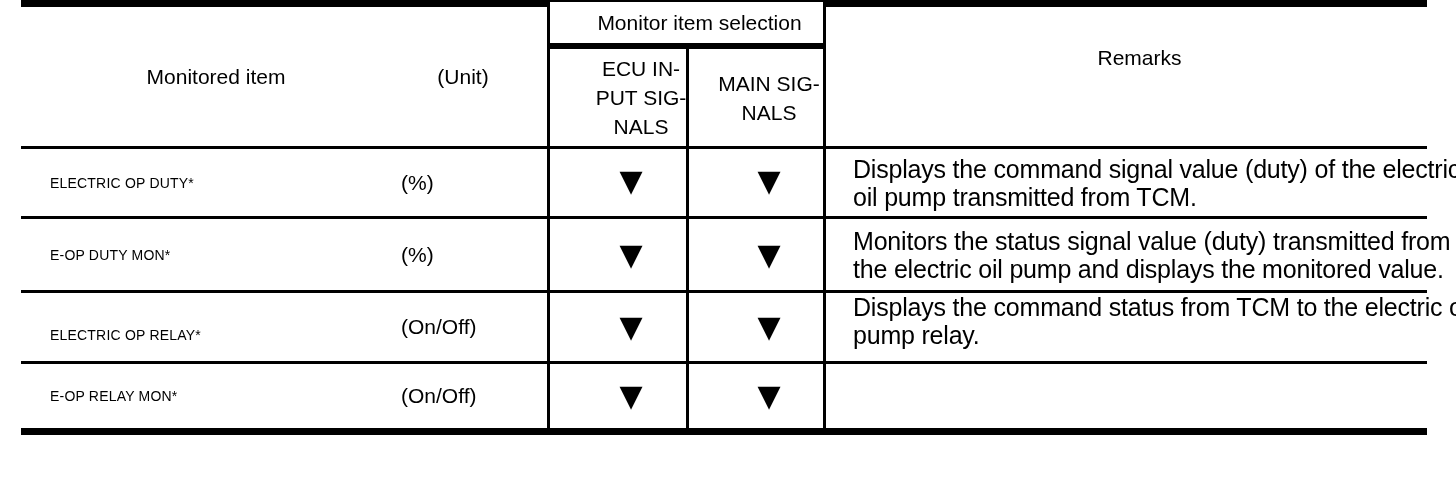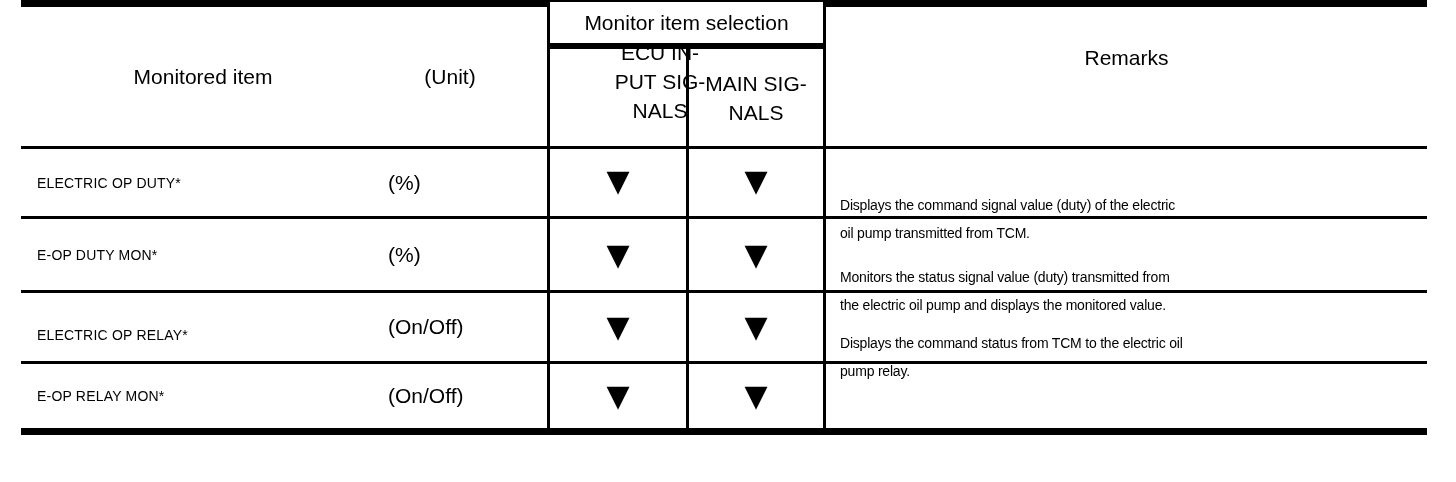--- a/index.html
+++ b/index.html
@@ -4,27 +4,27 @@
 <style>
   html,body { margin:0; padding:0; background:#ffffff; }
   .page {
     position:relative; width:1456px; height:482px;
     background:#ffffff; overflow:hidden;
     font-family:"Liberation Sans", sans-serif;
     color:#000000;
     -webkit-font-smoothing:none;
   }
   .rule { position:absolute; background:#000000; }
-  .cell { position:absolute; display:flex; align-items:center; }
+  .cell { position:absolute; display:flex; align-items:center;padding-left:13px; }
   .center { justify-content:center; text-align:center; }
   .hdr  { font-size:21px; }
   .subhdr { font-size:21px; line-height:29px; white-space:pre; }
   .item { font-size:14px; letter-spacing:0.2px; }
   .unit { font-size:21px; }
-  .remarks { font-size:14px; line-height:28px; white-space:pre; letter-spacing:-0.2px;margin-top:36px; }
+  .remarks { font-size:25px; line-height:28px; white-space:pre; letter-spacing:-0.2px; }
   .marker { font-family:"DejaVu Sans", sans-serif; font-size:30px; line-height:1; }
   .footnote { position:absolute; font-size:27px; }
 </style>
 </head>
 <body>
 
 <div class="page">
 
   <div class="rule" style="left:21px;  top:0;     width:526px;  height:7px;"></div>
   <div class="rule" style="left:547px; top:0;     width:279px;  height:2px;"></div>
@@ -36,21 +36,21 @@
   <div class="rule" style="left:21px;  top:361px; width:1406px; height:3px;"></div>
   <div class="rule" style="left:21px;  top:428px; width:1406px; height:7px;"></div>
 
   <div class="rule" style="left:547px; top:0;    width:3px; height:428px;"></div>
   <div class="rule" style="left:686px; top:43px; width:3px; height:385px;"></div>
   <div class="rule" style="left:823px; top:0;    width:3px; height:428px;"></div>
 
   <div class="cell center hdr" style="left:21px;  top:7px;  width:364px; height:139px;">Monitored item</div>
   <div class="cell center hdr" style="left:372px; top:7px;  width:156px; height:139px;">(Unit)</div>
   <div class="cell center hdr" style="left:550px; top:2px;  width:273px; height:41px;">Monitor item selection</div>
-  <div class="cell center subhdr" style="left:550px; top:33px; width:156px; height:97px;margin-left:32px;">ECU IN-
+  <div class="cell center subhdr" style="left:550px; top:49px; width:156px; height:97px;">ECU IN-
 PUT SIG-
 NALS</div>
   <div class="cell center subhdr" style="left:689px; top:49px; width:134px; height:97px;">MAIN SIG-
 NALS</div>
   <div class="cell center hdr" style="left:826px; top:7px;  width:601px; height:101px;">Remarks</div>
 
   <div class="cell item" style="left:37px;  top:149px; width:340px; height:67px;">ELECTRIC OP DUTY*</div>
   <div class="cell unit" style="left:388px; top:149px; width:150px; height:67px;">(%)</div>
   <div class="cell center marker" style="left:550px; top:149px; width:136px; height:64px;">▼</div>
   <div class="cell center marker" style="left:689px; top:149px; width:134px; height:64px;">▼</div>

